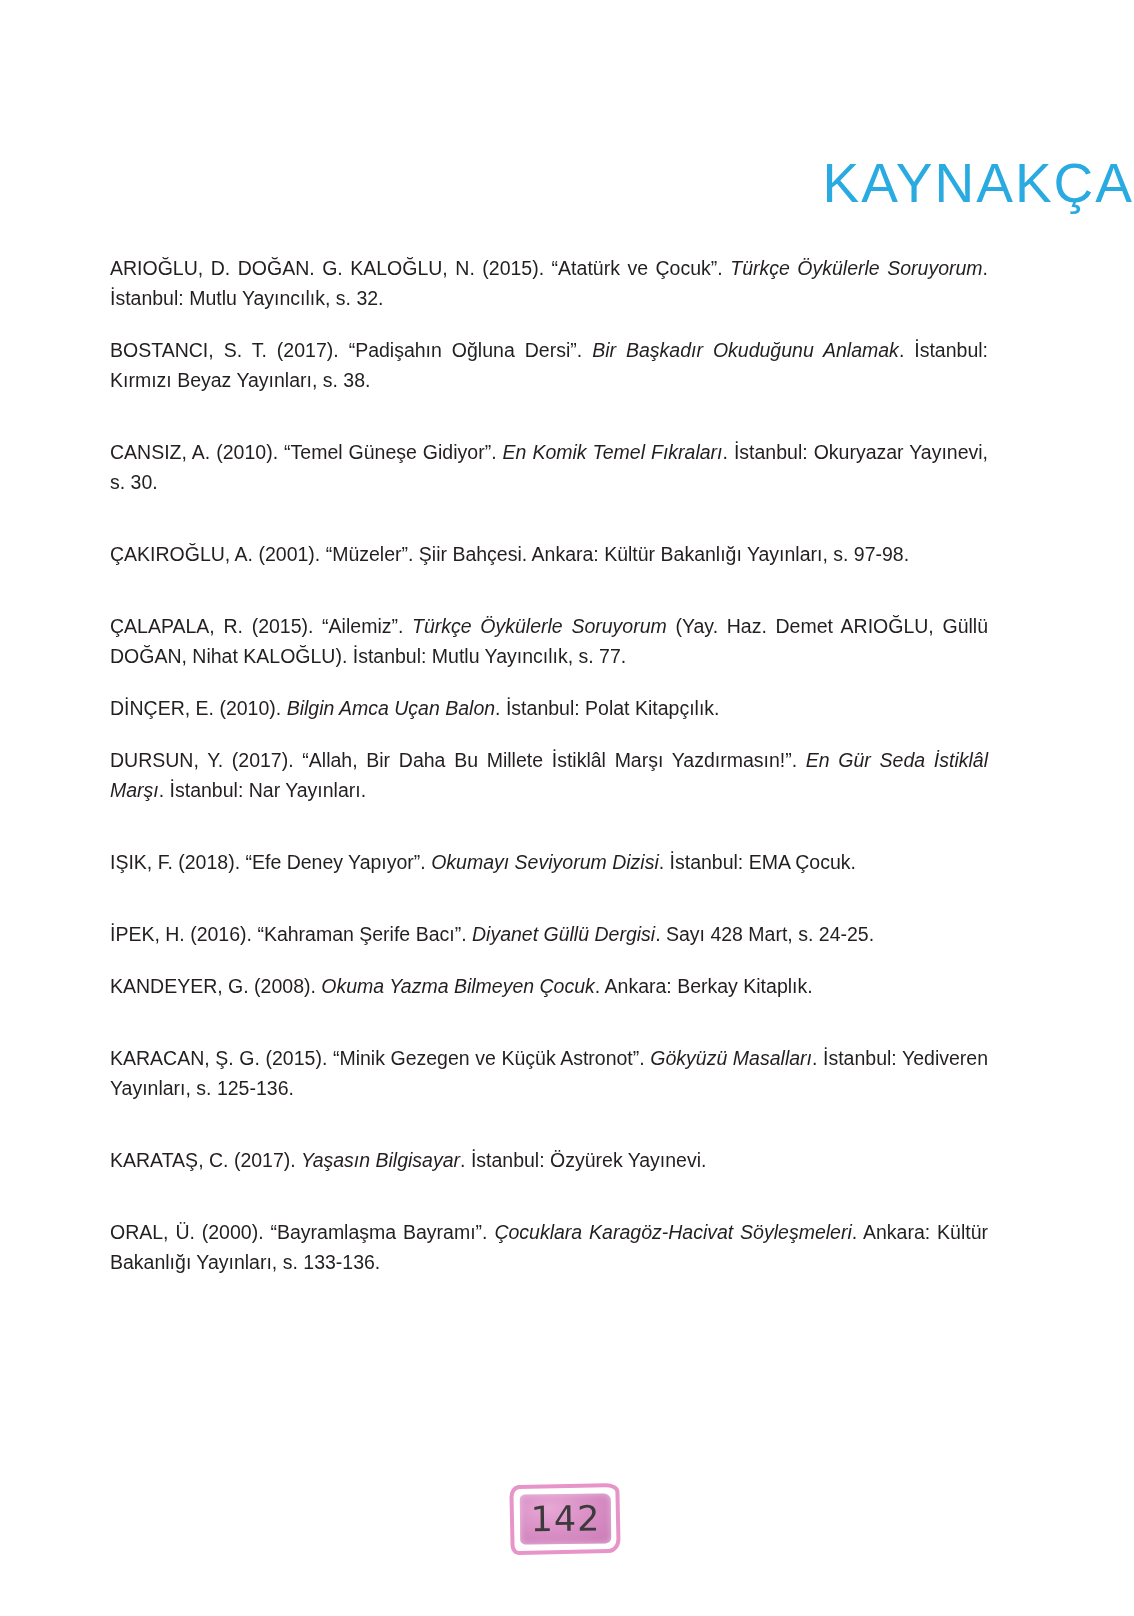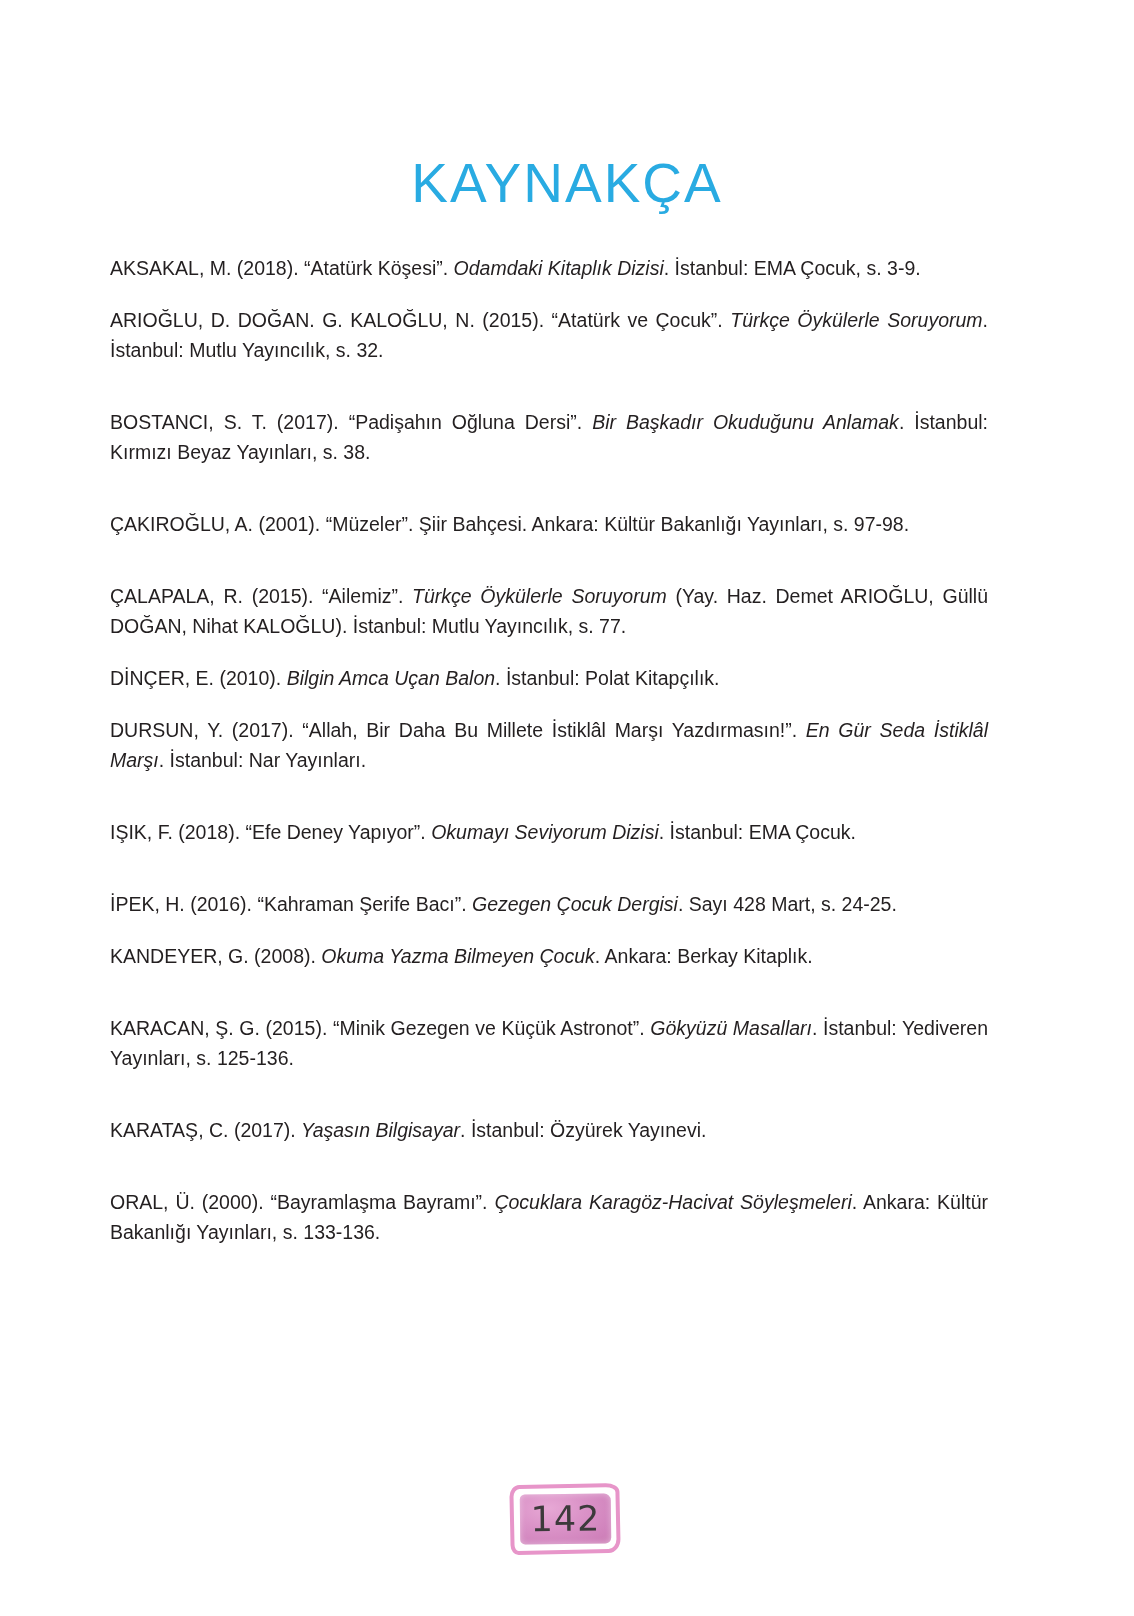--- a/index.html
+++ b/index.html
@@ -13,21 +13,21 @@
     height: 1616px;
     background: #ffffff;
     font-family: "Liberation Sans", sans-serif;
     color: var(--text-color, #231f20);
     padding-top: 156px;
     box-sizing: border-box;
     overflow: hidden;
   }
   .title {
     margin: 0 0 42px 0;
-    text-align: center;
+    text-align: right;
     font-family: "Liberation Sans", sans-serif;
     font-weight: 300;
     font-size: 55px;
     line-height: 55px;
     letter-spacing: 2px;
     color: var(--title-blue, #29abe2);
   }
   .references {
     margin-left: 110px;
     width: 878px;
@@ -82,29 +82,29 @@
     letter-spacing: 1px;
   }
 </style>
 </head>
 <body>
 
 <div class="page">
   <h1 class="title">KAYNAKÇA</h1>
 
   <div class="references">
-      <p class="entry"><span>AKSAKAL, M. (2018). “Atatürk Köşesi”. </span><span class="it">Odamdaki Kitaplık Dizisi</span><span>. İstanbul: EMA Çocuk, s. 3-9.</span></p>
       <p class="entry"><span>ARIOĞLU, D. DOĞAN. G. KALOĞLU, N. (2015). “Atatürk ve Çocuk”. </span><span class="it">Türkçe Öykülerle Soruyorum</span><span>. İstanbul: Mutlu Yayıncılık, s. 32.</span></p>
       <p class="entry"><span>BOSTANCI, S. T. (2017). “Padişahın Oğluna Dersi”. </span><span class="it">Bir Başkadır Okuduğunu Anlamak</span><span>. İstanbul: Kırmızı Beyaz Yayınları, s. 38.</span></p>
+      <p class="entry"><span>CANSIZ, A. (2010). “Temel Güneşe Gidiyor”. </span><span class="it">En Komik Temel Fıkraları</span><span>. İstanbul: Okuryazar Yayınevi, s. 30.</span></p>
       <p class="entry"><span>ÇAKIROĞLU, A. (2001). “Müzeler”. Şiir Bahçesi. Ankara: Kültür Bakanlığı Yayınları, s. 97-98.</span></p>
       <p class="entry"><span>ÇALAPALA, R. (2015). “Ailemiz”. </span><span class="it">Türkçe Öykülerle Soruyorum</span><span> (Yay. Haz. Demet ARIOĞLU, Güllü DOĞAN, Nihat KALOĞLU). İstanbul: Mutlu Yayıncılık, s. 77.</span></p>
       <p class="entry"><span>DİNÇER, E. (2010). </span><span class="it">Bilgin Amca Uçan Balon</span><span>. İstanbul: Polat Kitapçılık.</span></p>
       <p class="entry"><span>DURSUN, Y. (2017). “Allah, Bir Daha Bu Millete İstiklâl Marşı Yazdırmasın!”. </span><span class="it">En Gür Seda İstiklâl Marşı</span><span>. İstanbul: Nar Yayınları.</span></p>
       <p class="entry"><span>IŞIK, F. (2018). “Efe Deney Yapıyor”. </span><span class="it">Okumayı Seviyorum Dizisi</span><span>. İstanbul: EMA Çocuk.</span></p>
-      <p class="entry"><span>İPEK, H. (2016). “Kahraman Şerife Bacı”. </span><span class="it">Gezegen Çocuk Dergisi</span><span>. Sayı 428 Mart, s. 24-25.</span></p>
+      <p class="entry"><span>İPEK, H. (2016). “Kahraman Şerife Bacı”. </span><span class="it">Diyanet Güllü Dergisi</span><span>. Sayı 428 Mart, s. 24-25.</span></p>
       <p class="entry"><span>KANDEYER, G. (2008). </span><span class="it">Okuma Yazma Bilmeyen Çocuk</span><span>. Ankara: Berkay Kitaplık.</span></p>
       <p class="entry"><span>KARACAN, Ş. G. (2015). “Minik Gezegen ve Küçük Astronot”. </span><span class="it">Gökyüzü Masalları</span><span>. İstanbul: Yediveren Yayınları, s. 125-136.</span></p>
       <p class="entry"><span>KARATAŞ, C. (2017). </span><span class="it">Yaşasın Bilgisayar</span><span>. İstanbul: Özyürek Yayınevi.</span></p>
       <p class="entry"><span>ORAL, Ü. (2000). “Bayramlaşma Bayramı”. </span><span class="it">Çocuklara Karagöz-Hacivat Söyleşmeleri</span><span>. Ankara: Kültür Bakanlığı Yayınları, s. 133-136.</span></p>
     </div>
 
   <div class="badge">
     <div class="badge-fill">
       <span class="badge-number">142</span>
     </div>

